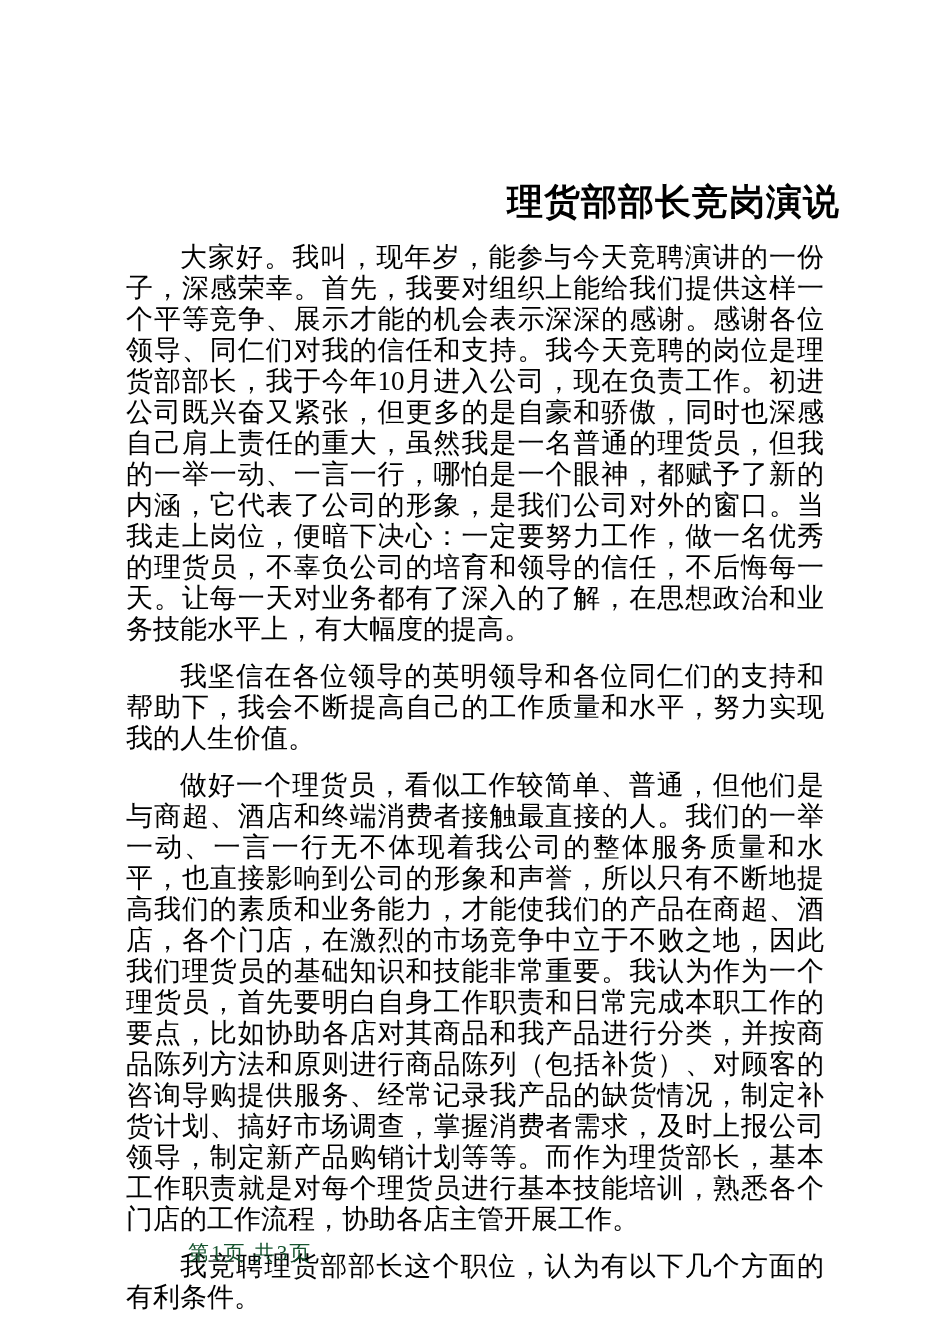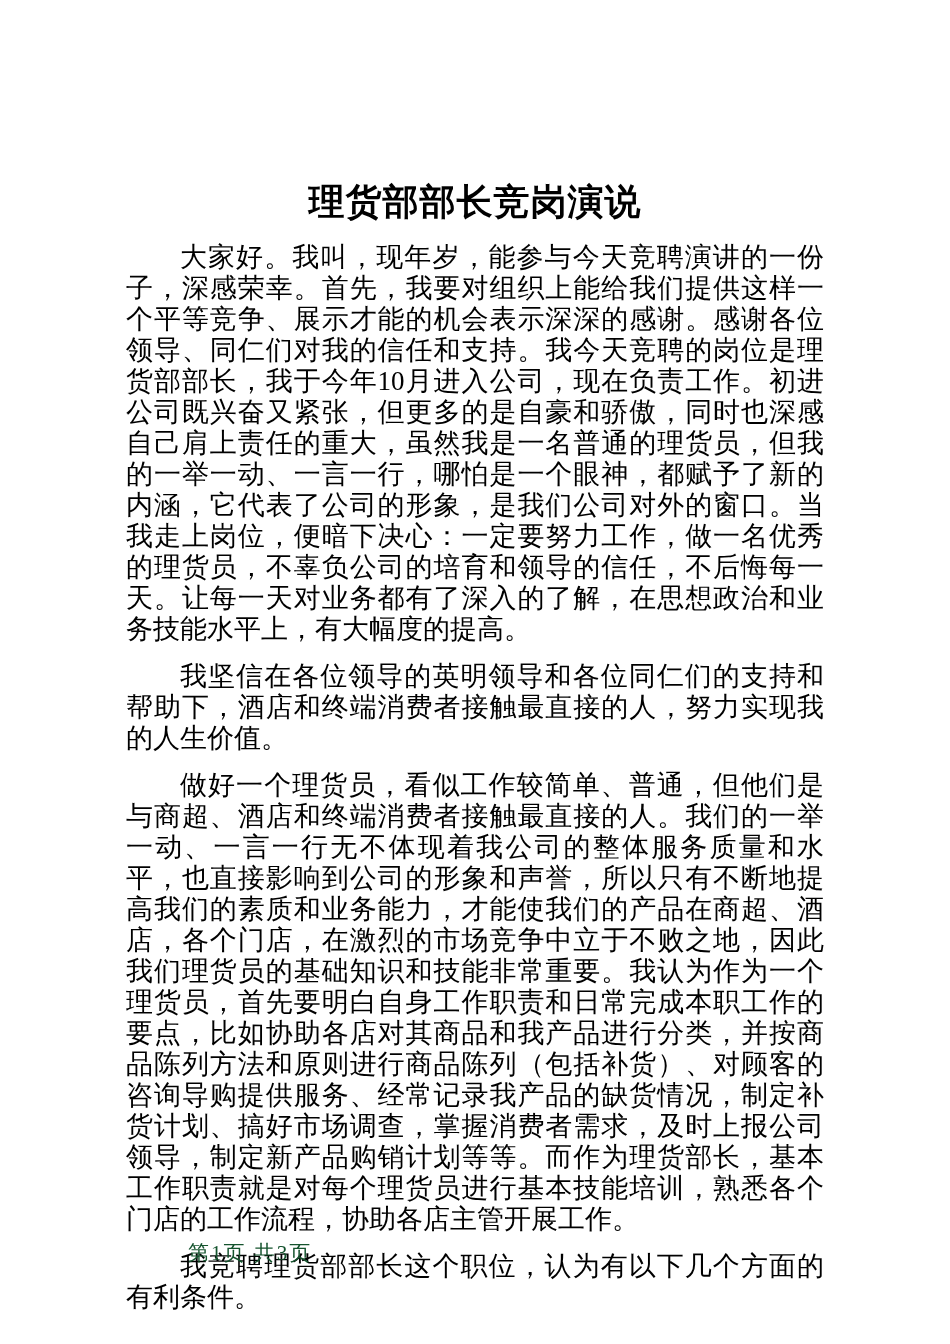--- a/index.html
+++ b/index.html
@@ -18,21 +18,21 @@
   .page {
     position: absolute;
     left: 110px;
     top: 0;
     width: 730px;
     height: 1344px;
   }
   .doc-title {
     margin: 178px 0 0 0;
     padding: 0;
-    text-align: center;
+    text-align: right;
     font-size: 36px;
     line-height: 48px;
     font-weight: bold;
     letter-spacing: 1px;
     white-space: nowrap;
   }
   .doc-body {
     margin-top: 16px;
   }
   .doc-body p {
@@ -61,20 +61,20 @@
 </style>
 </head>
 <body>
 
 <div class="page">
 
   <h1 class="doc-title">理货部部长竞岗演说</h1>
 
   <div class="doc-body">
     <p>大家好。我叫，现年岁，能参与今天竞聘演讲的一份子，深感荣幸。首先，我要对组织上能给我们提供这样一个平等竞争、展示才能的机会表示深深的感谢。感谢各位领导、同仁们对我的信任和支持。我今天竞聘的岗位是理货部部长，我于今年10月进入公司，现在负责工作。初进公司既兴奋又紧张，但更多的是自豪和骄傲，同时也深感自己肩上责任的重大，虽然我是一名普通的理货员，但我的一举一动、一言一行，哪怕是一个眼神，都赋予了新的内涵，它代表了公司的形象，是我们公司对外的窗口。当我走上岗位，便暗下决心：一定要努力工作，做一名优秀的理货员，不辜负公司的培育和领导的信任，不后悔每一天。让每一天对业务都有了深入的了解，在思想政治和业务技能水平上，有大幅度的提高。</p>
-    <p>我坚信在各位领导的英明领导和各位同仁们的支持和帮助下，酒店和终端消费者接触最直接的人，努力实现我的人生价值。</p>
+    <p>我坚信在各位领导的英明领导和各位同仁们的支持和帮助下，我会不断提高自己的工作质量和水平，努力实现我的人生价值。</p>
     <p>做好一个理货员，看似工作较简单、普通，但他们是与商超、酒店和终端消费者接触最直接的人。我们的一举一动、一言一行无不体现着我公司的整体服务质量和水平，也直接影响到公司的形象和声誉，所以只有不断地提高我们的素质和业务能力，才能使我们的产品在商超、酒店，各个门店，在激烈的市场竞争中立于不败之地，因此我们理货员的基础知识和技能非常重要。我认为作为一个理货员，首先要明白自身工作职责和日常完成本职工作的要点，比如协助各店对其商品和我产品进行分类，并按商品陈列方法和原则进行商品陈列（包括补货）、对顾客的咨询导购提供服务、经常记录我产品的缺货情况，制定补货计划、搞好市场调查，掌握消费者需求，及时上报公司领导，制定新产品购销计划等等。而作为理货部长，基本工作职责就是对每个理货员进行基本技能培训，熟悉各个门店的工作流程，协助各店主管开展工作。</p>
     <p>我竞聘理货部部长这个职位，认为有以下几个方面的有利条件。</p>
   </div>
 
   <div class="doc-footer">第1页 共3页</div>
 
 </div>
 
 </body></html>

